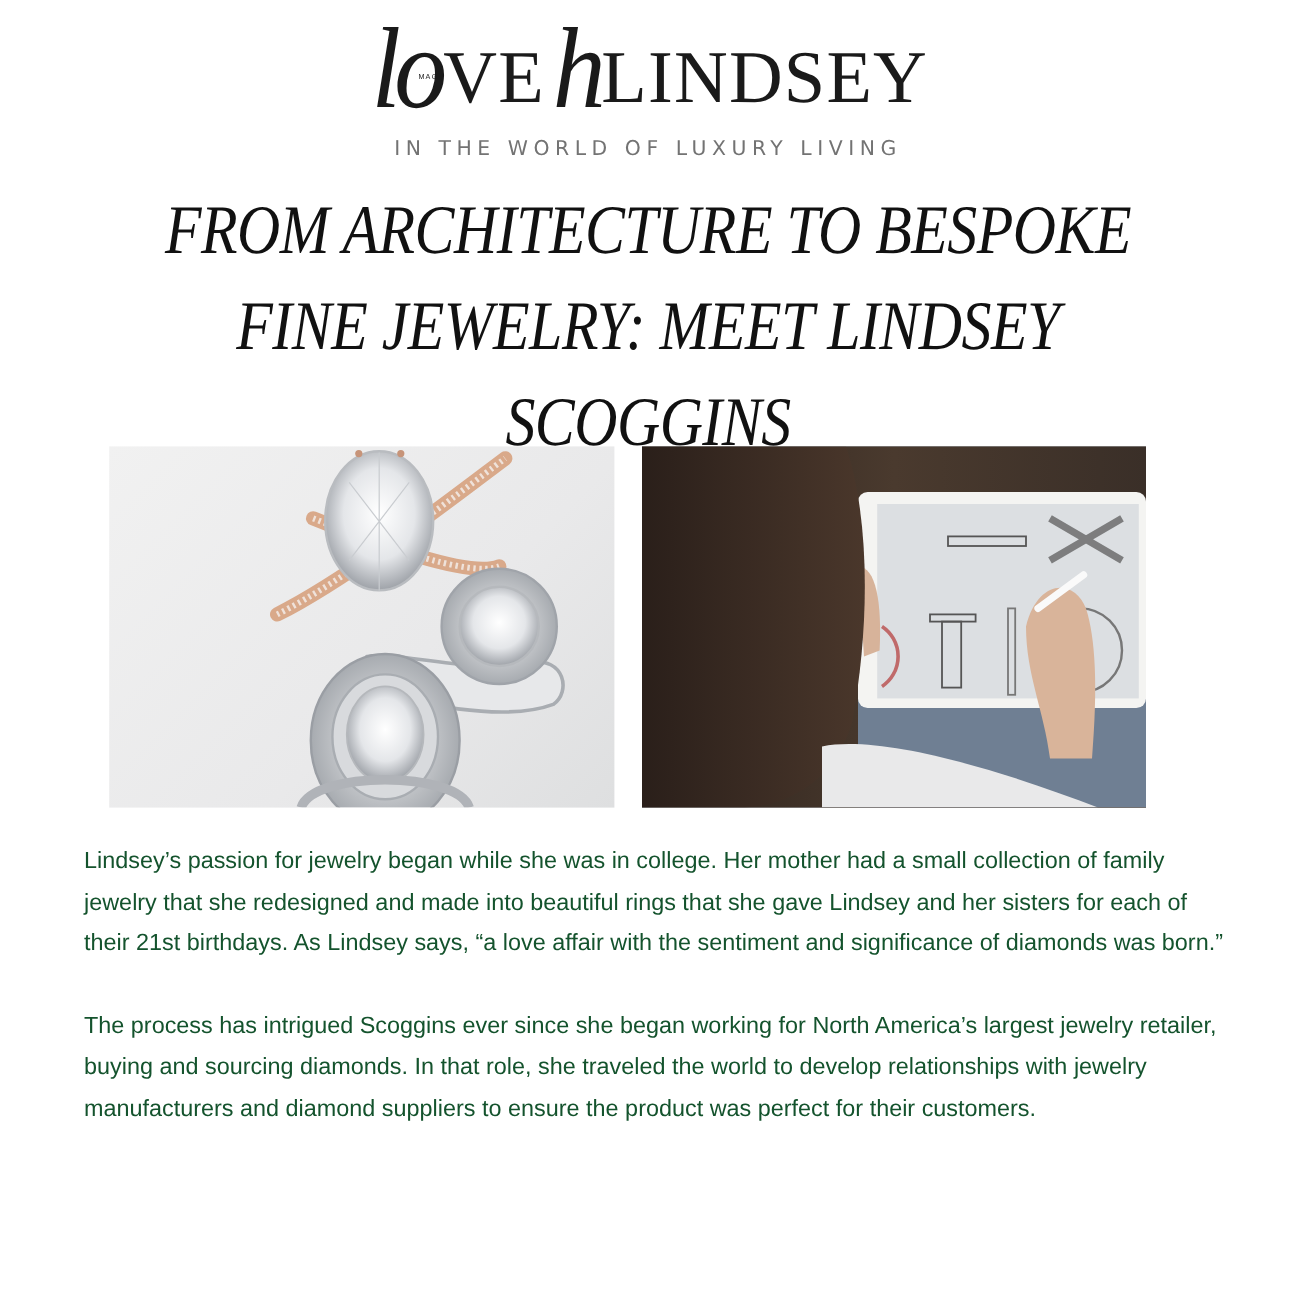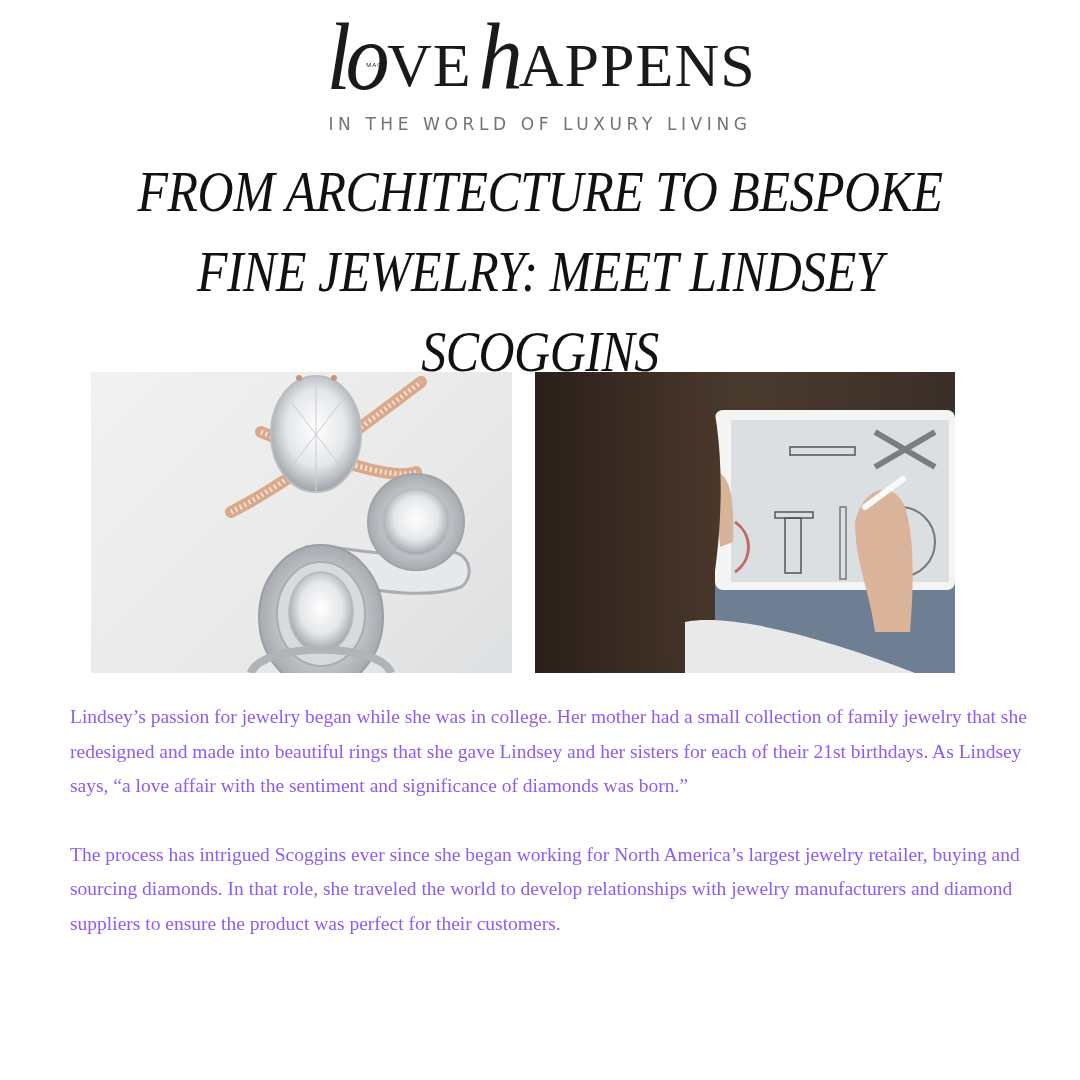--- a/index.html
+++ b/index.html
@@ -43,32 +43,32 @@
       letter-spacing: -0.5px;
     }
     .photo {
       position: absolute; top: 372px; height: 301px; overflow: hidden;
     }
     .photo-rings { left: 91px; width: 421px; background: linear-gradient(135deg, #f1f1f1 0%, #e9e9ea 60%, #dedfe0 100%); }
     .photo-tablet { left: 535px; width: 420px; background: #2a2420; }
     .photo svg { display: block; width: 100%; height: 100%; }
     .article {
       position: absolute; left: 70px; top: 700px; width: 960px;
-      font-family: Liberation Serif, serif;
-      font-size: 19.5px; line-height: 34.5px; color: #8b5cf6;
+      font-family: Liberation Sans, sans-serif;
+      font-size: 19.5px; line-height: 34.5px; color: #14532d;
     }
     .article p { margin: 0 0 34px 0; }
   </style>
 </head>
 <body>
 
 <header class="masthead">
   <div class="logo">
     <span class="script">lo</span><span class="caps">VE</span>
-    <span class="script">h</span><span class="caps">APPENS</span>
+    <span class="script">h</span><span class="caps">LINDSEY</span>
     <span class="mag">MAG</span>
   </div>
   <div class="tagline">IN THE WORLD OF LUXURY LIVING</div>
 </header>
 
 <h1 class="headline">FROM ARCHITECTURE TO BESPOKE FINE JEWELRY: MEET LINDSEY SCOGGINS</h1>
 
 <div class="photo photo-rings">
   <svg viewBox="0 0 421 301" preserveAspectRatio="none">
     <defs>

